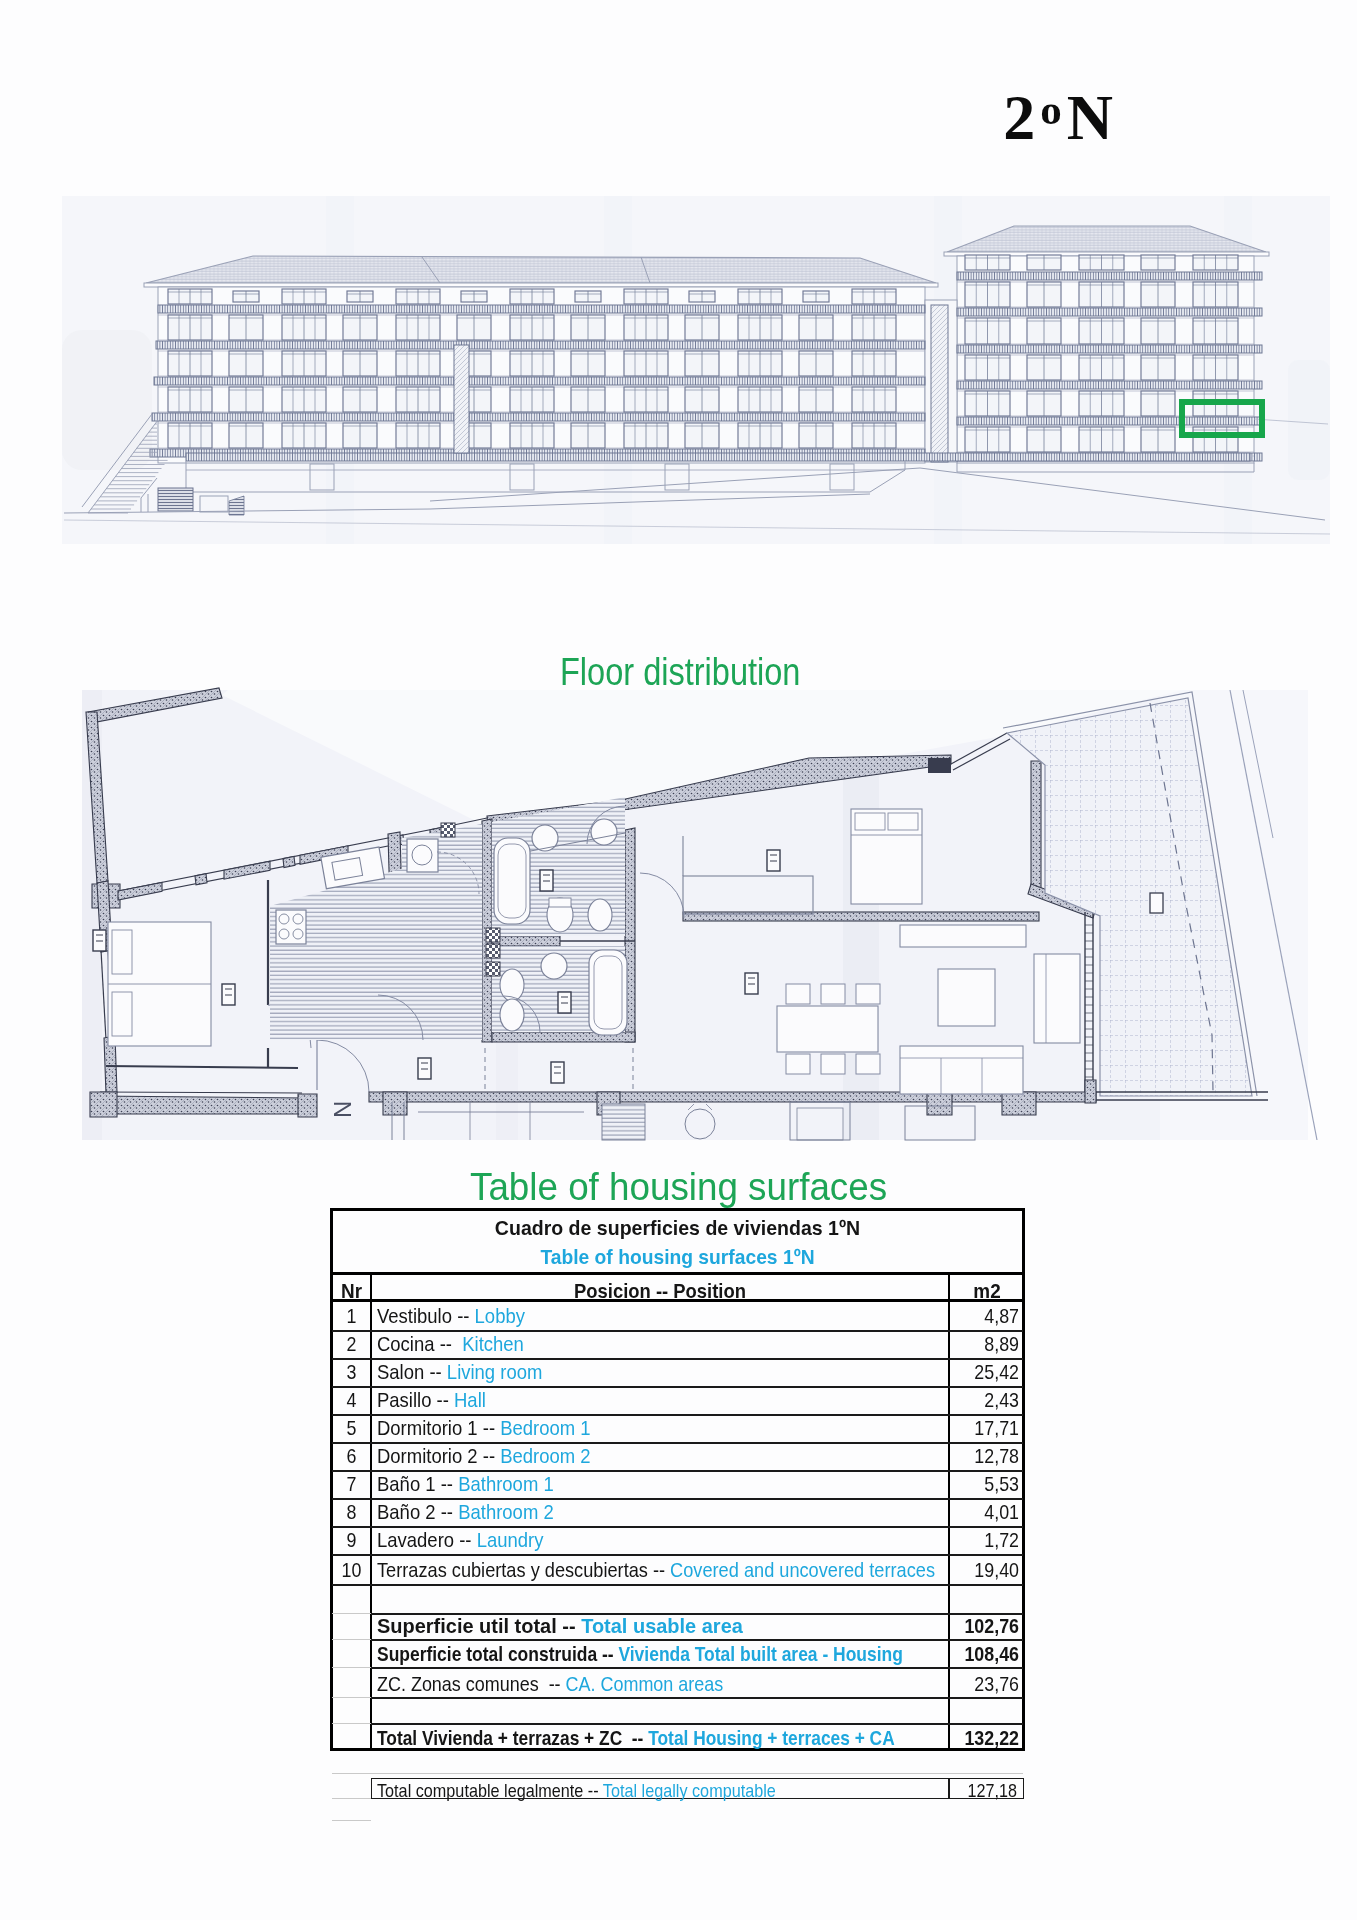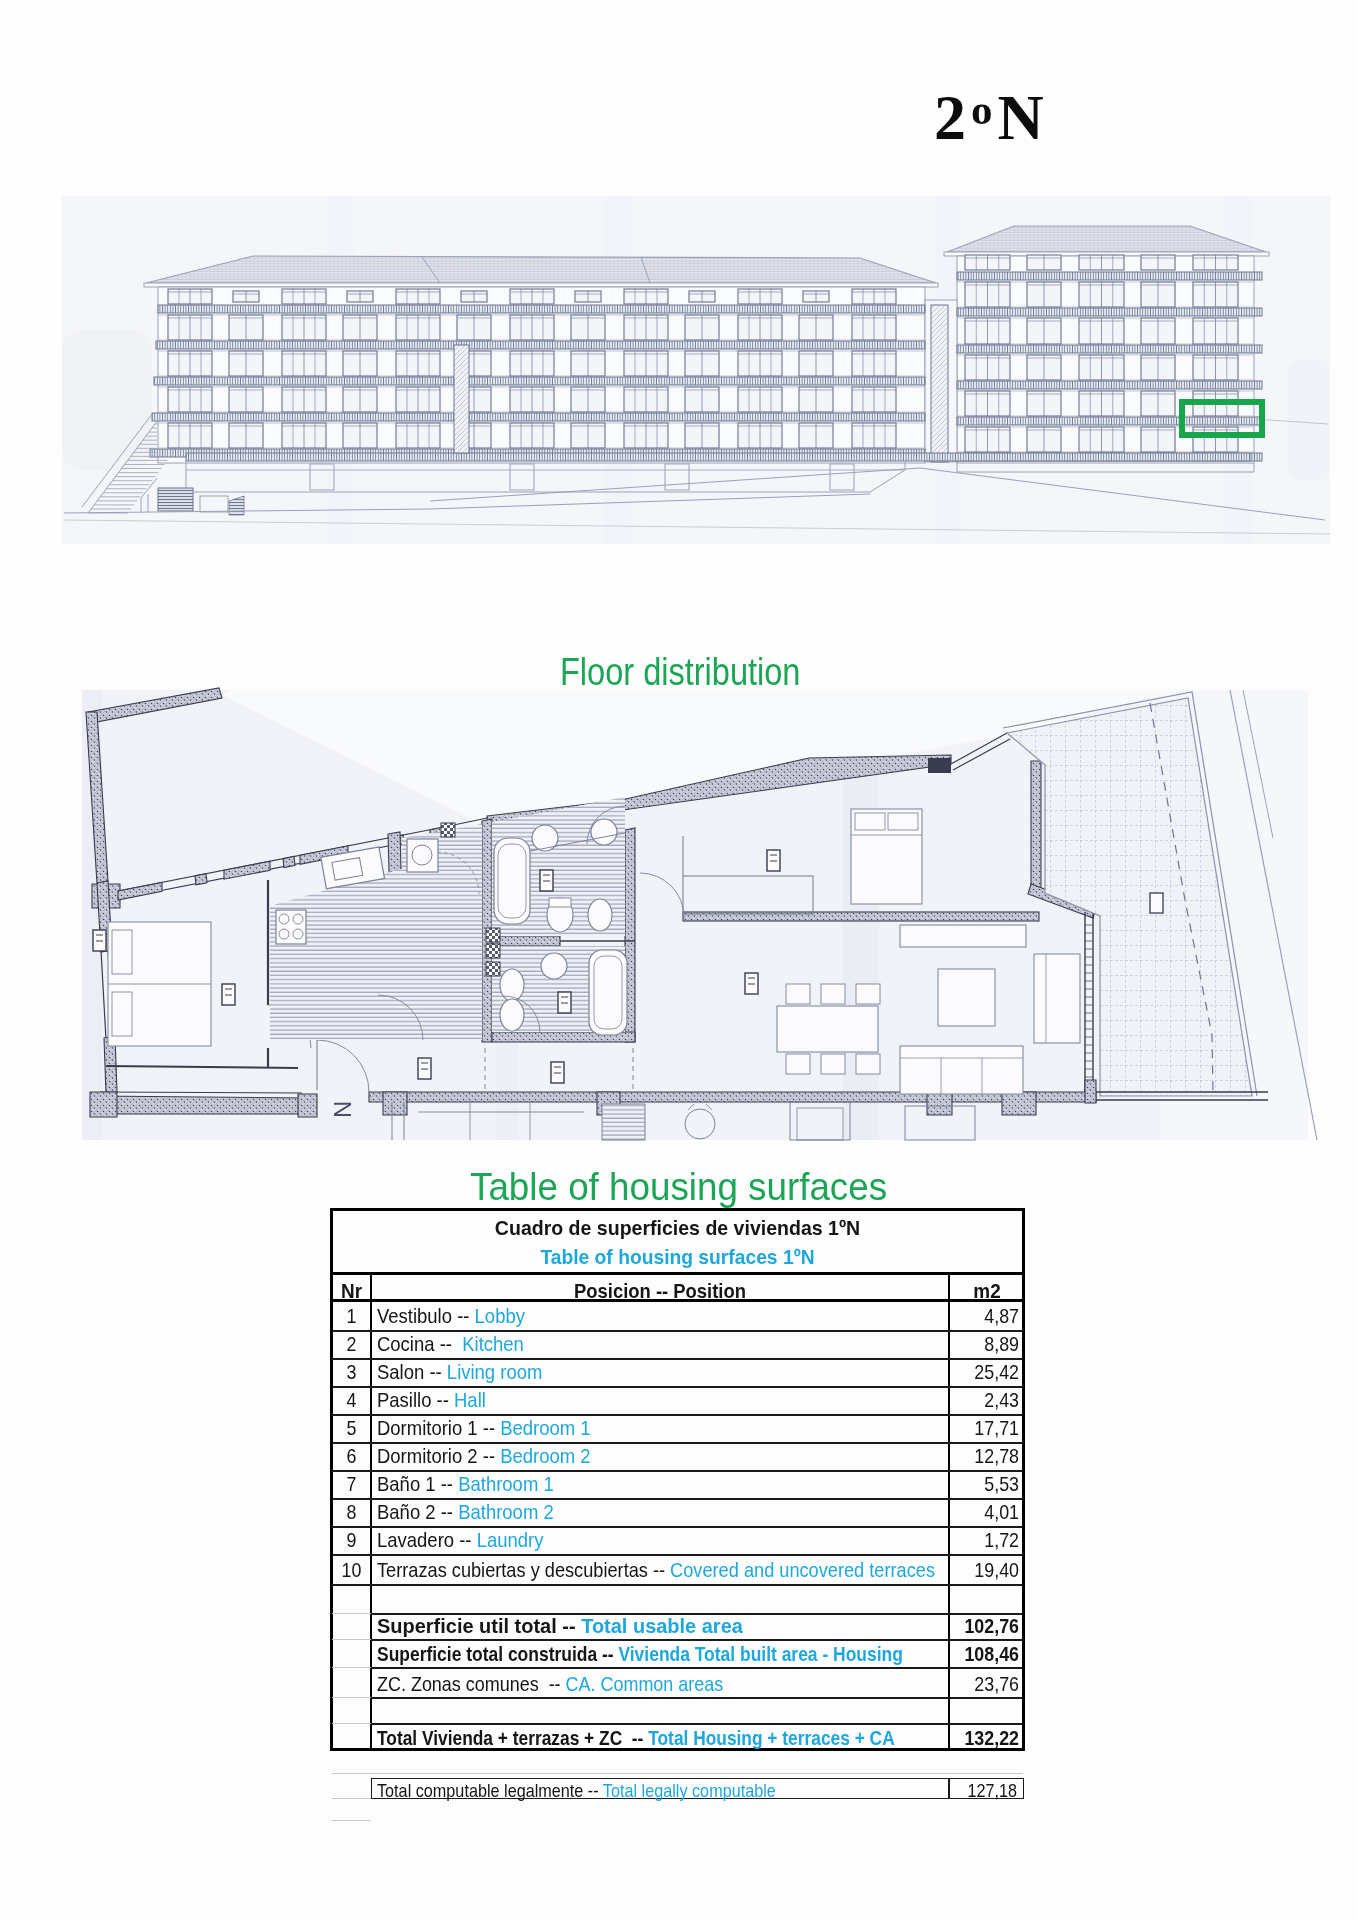--- a/index.html
+++ b/index.html
@@ -1,17 +1,17 @@
 <!DOCTYPE html>
 <html><head><meta charset="utf-8">
 <style>
 * { margin:0; padding:0; box-sizing:border-box; }
 html,body { width:1357px; height:1920px; background:#fdfdfe; position:relative;
   font-family:"Liberation Sans", sans-serif; }
-.title { position:absolute; left:934px; top:81px; width:184px; text-align:left;
+.title { position:absolute; left:934px; top:81px; width:184px; text-align:right;
   font-family:"Liberation Serif", serif; font-weight:bold; font-size:64px; color:#0c0c0c; letter-spacing:5px; }
 .title sup { font-size:43px; vertical-align:15px; }
 .gh { position:absolute; color:#1da556; font-size:38px; line-height:1; }
 .t { position:absolute; font-size:21px; line-height:1.1; color:#151515; }
 .lx { white-space:nowrap; transform:scaleX(var(--sx,1)); transform-origin:left top; }
 .rx { text-align:right; white-space:nowrap; transform:scaleX(var(--sx,1)); transform-origin:right top; }
 .cx { text-align:center; white-space:nowrap; transform:scaleX(var(--sx,1)); transform-origin:center top; }
 .hb { font-weight:bold; font-size:21px; }
 .fw { font-weight:bold; }
 .s2 { font-size:19px; }

